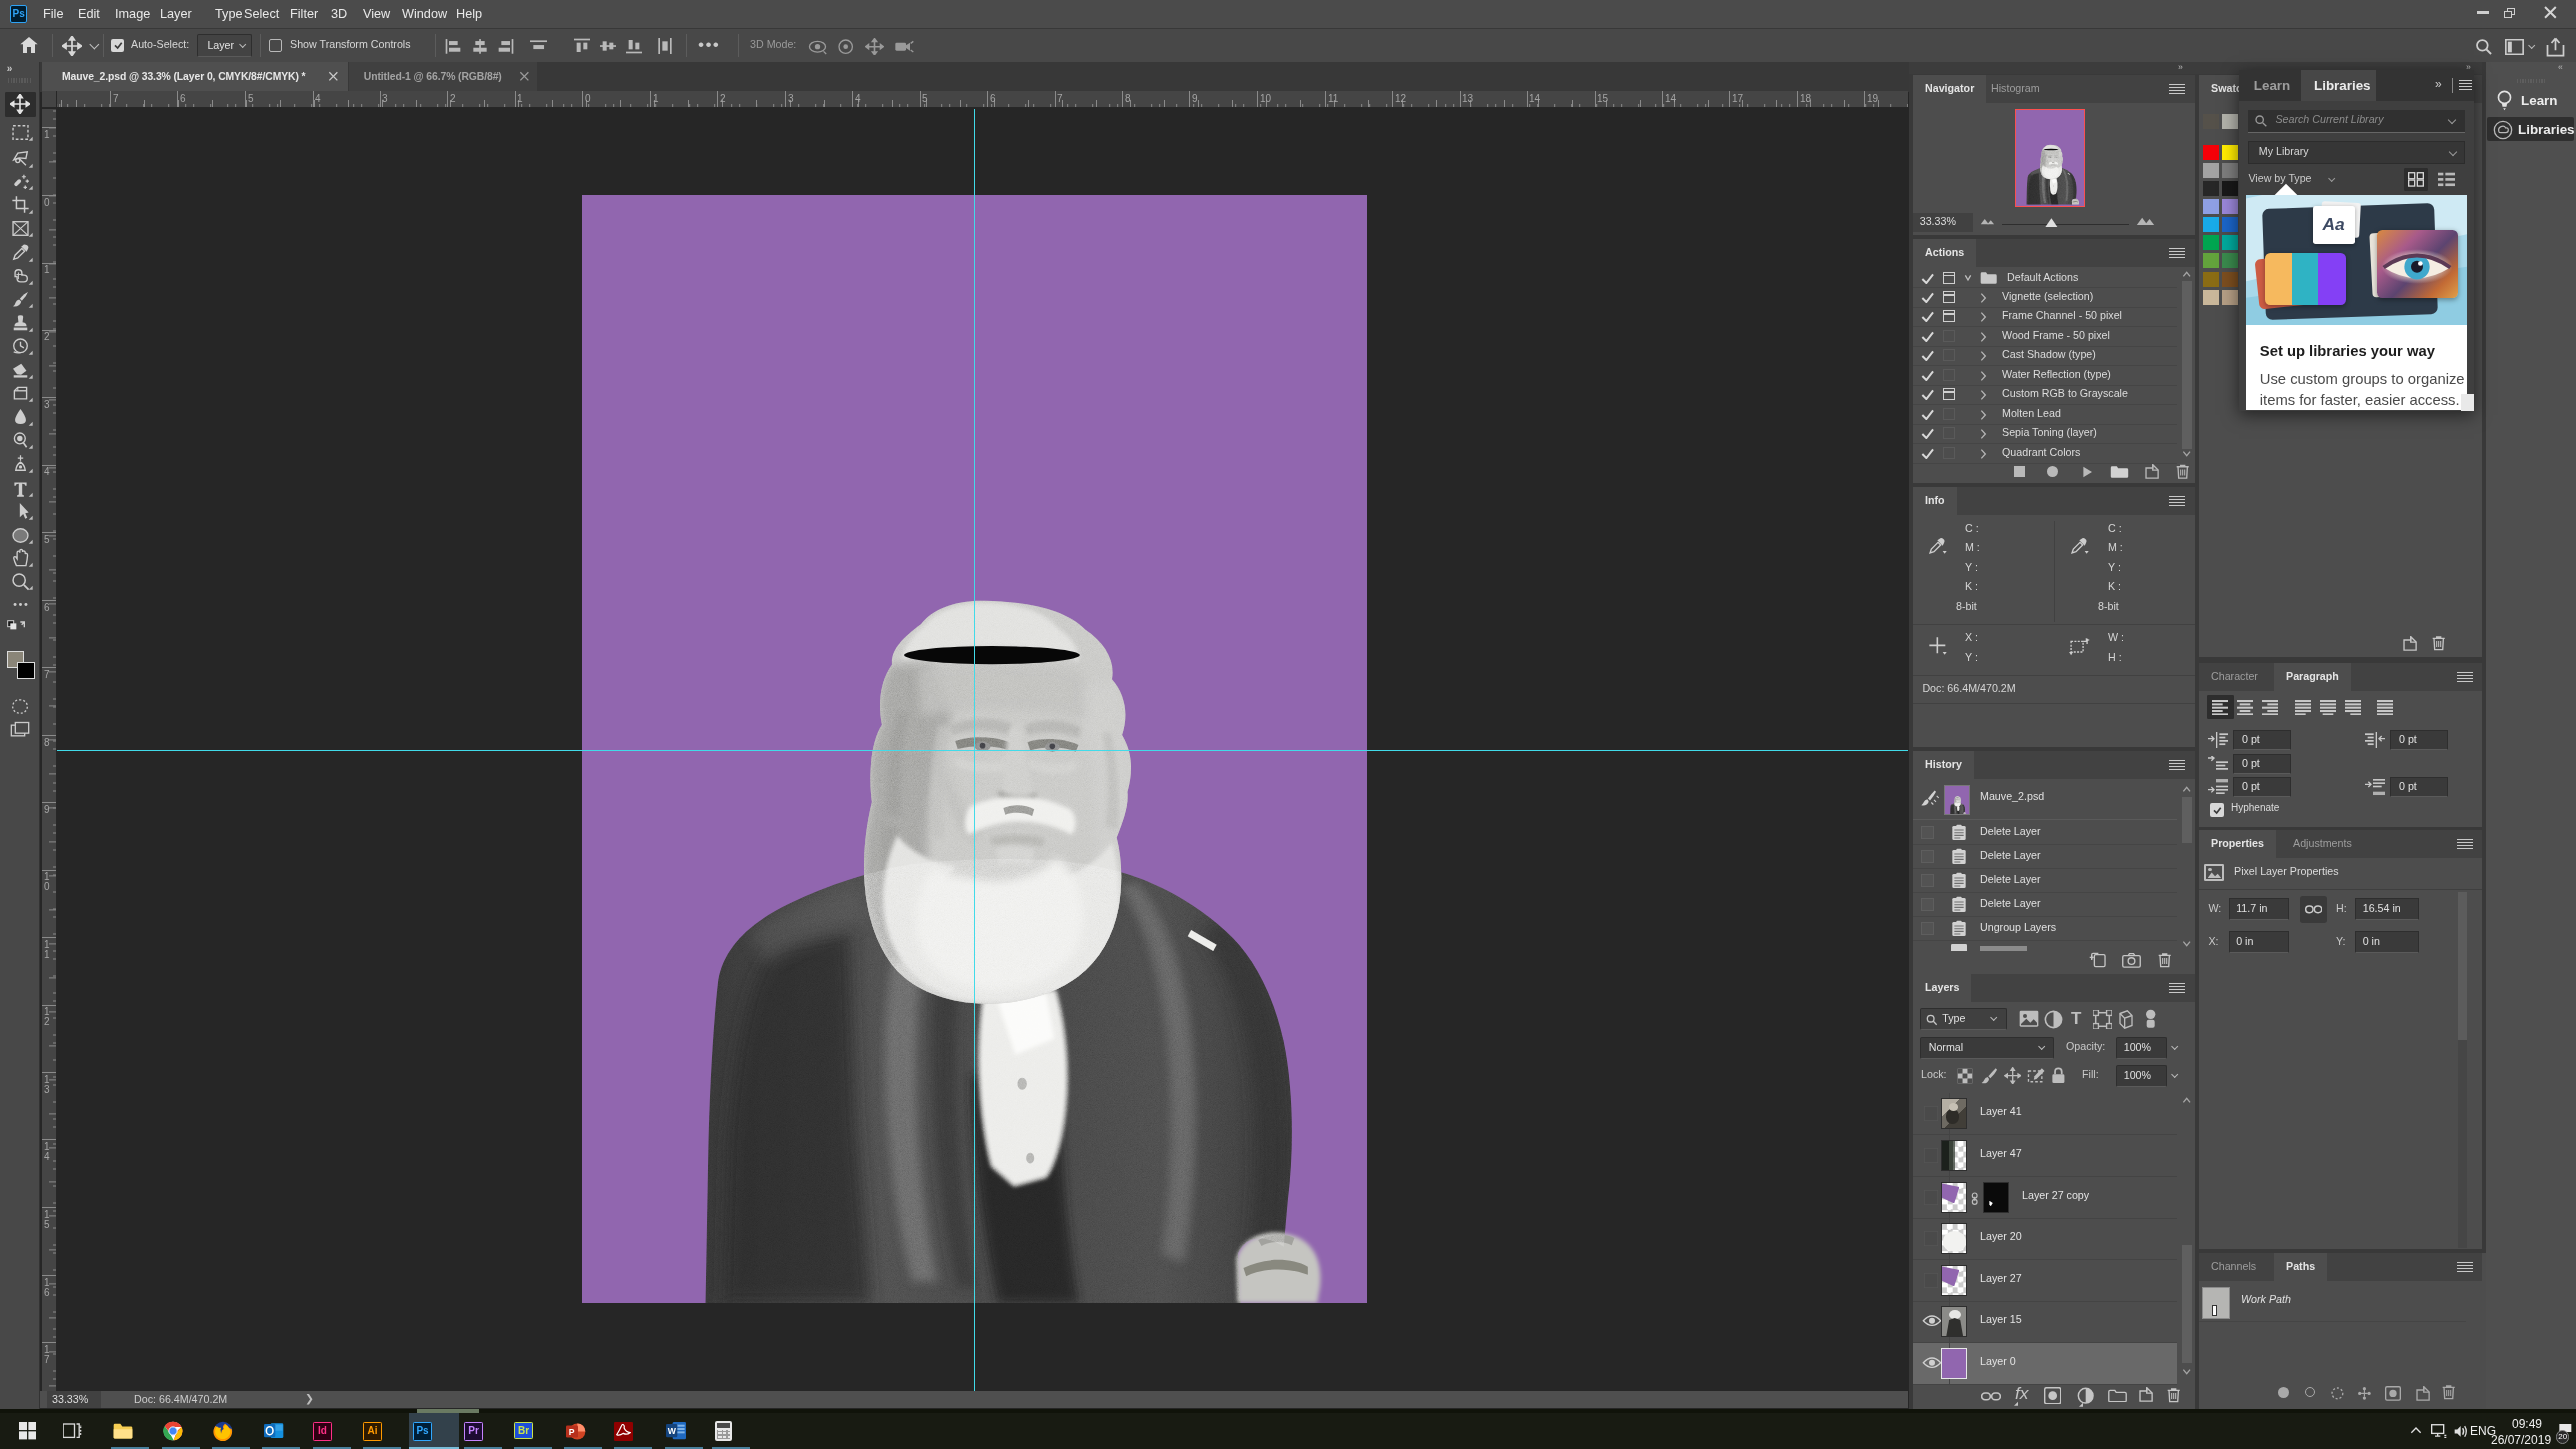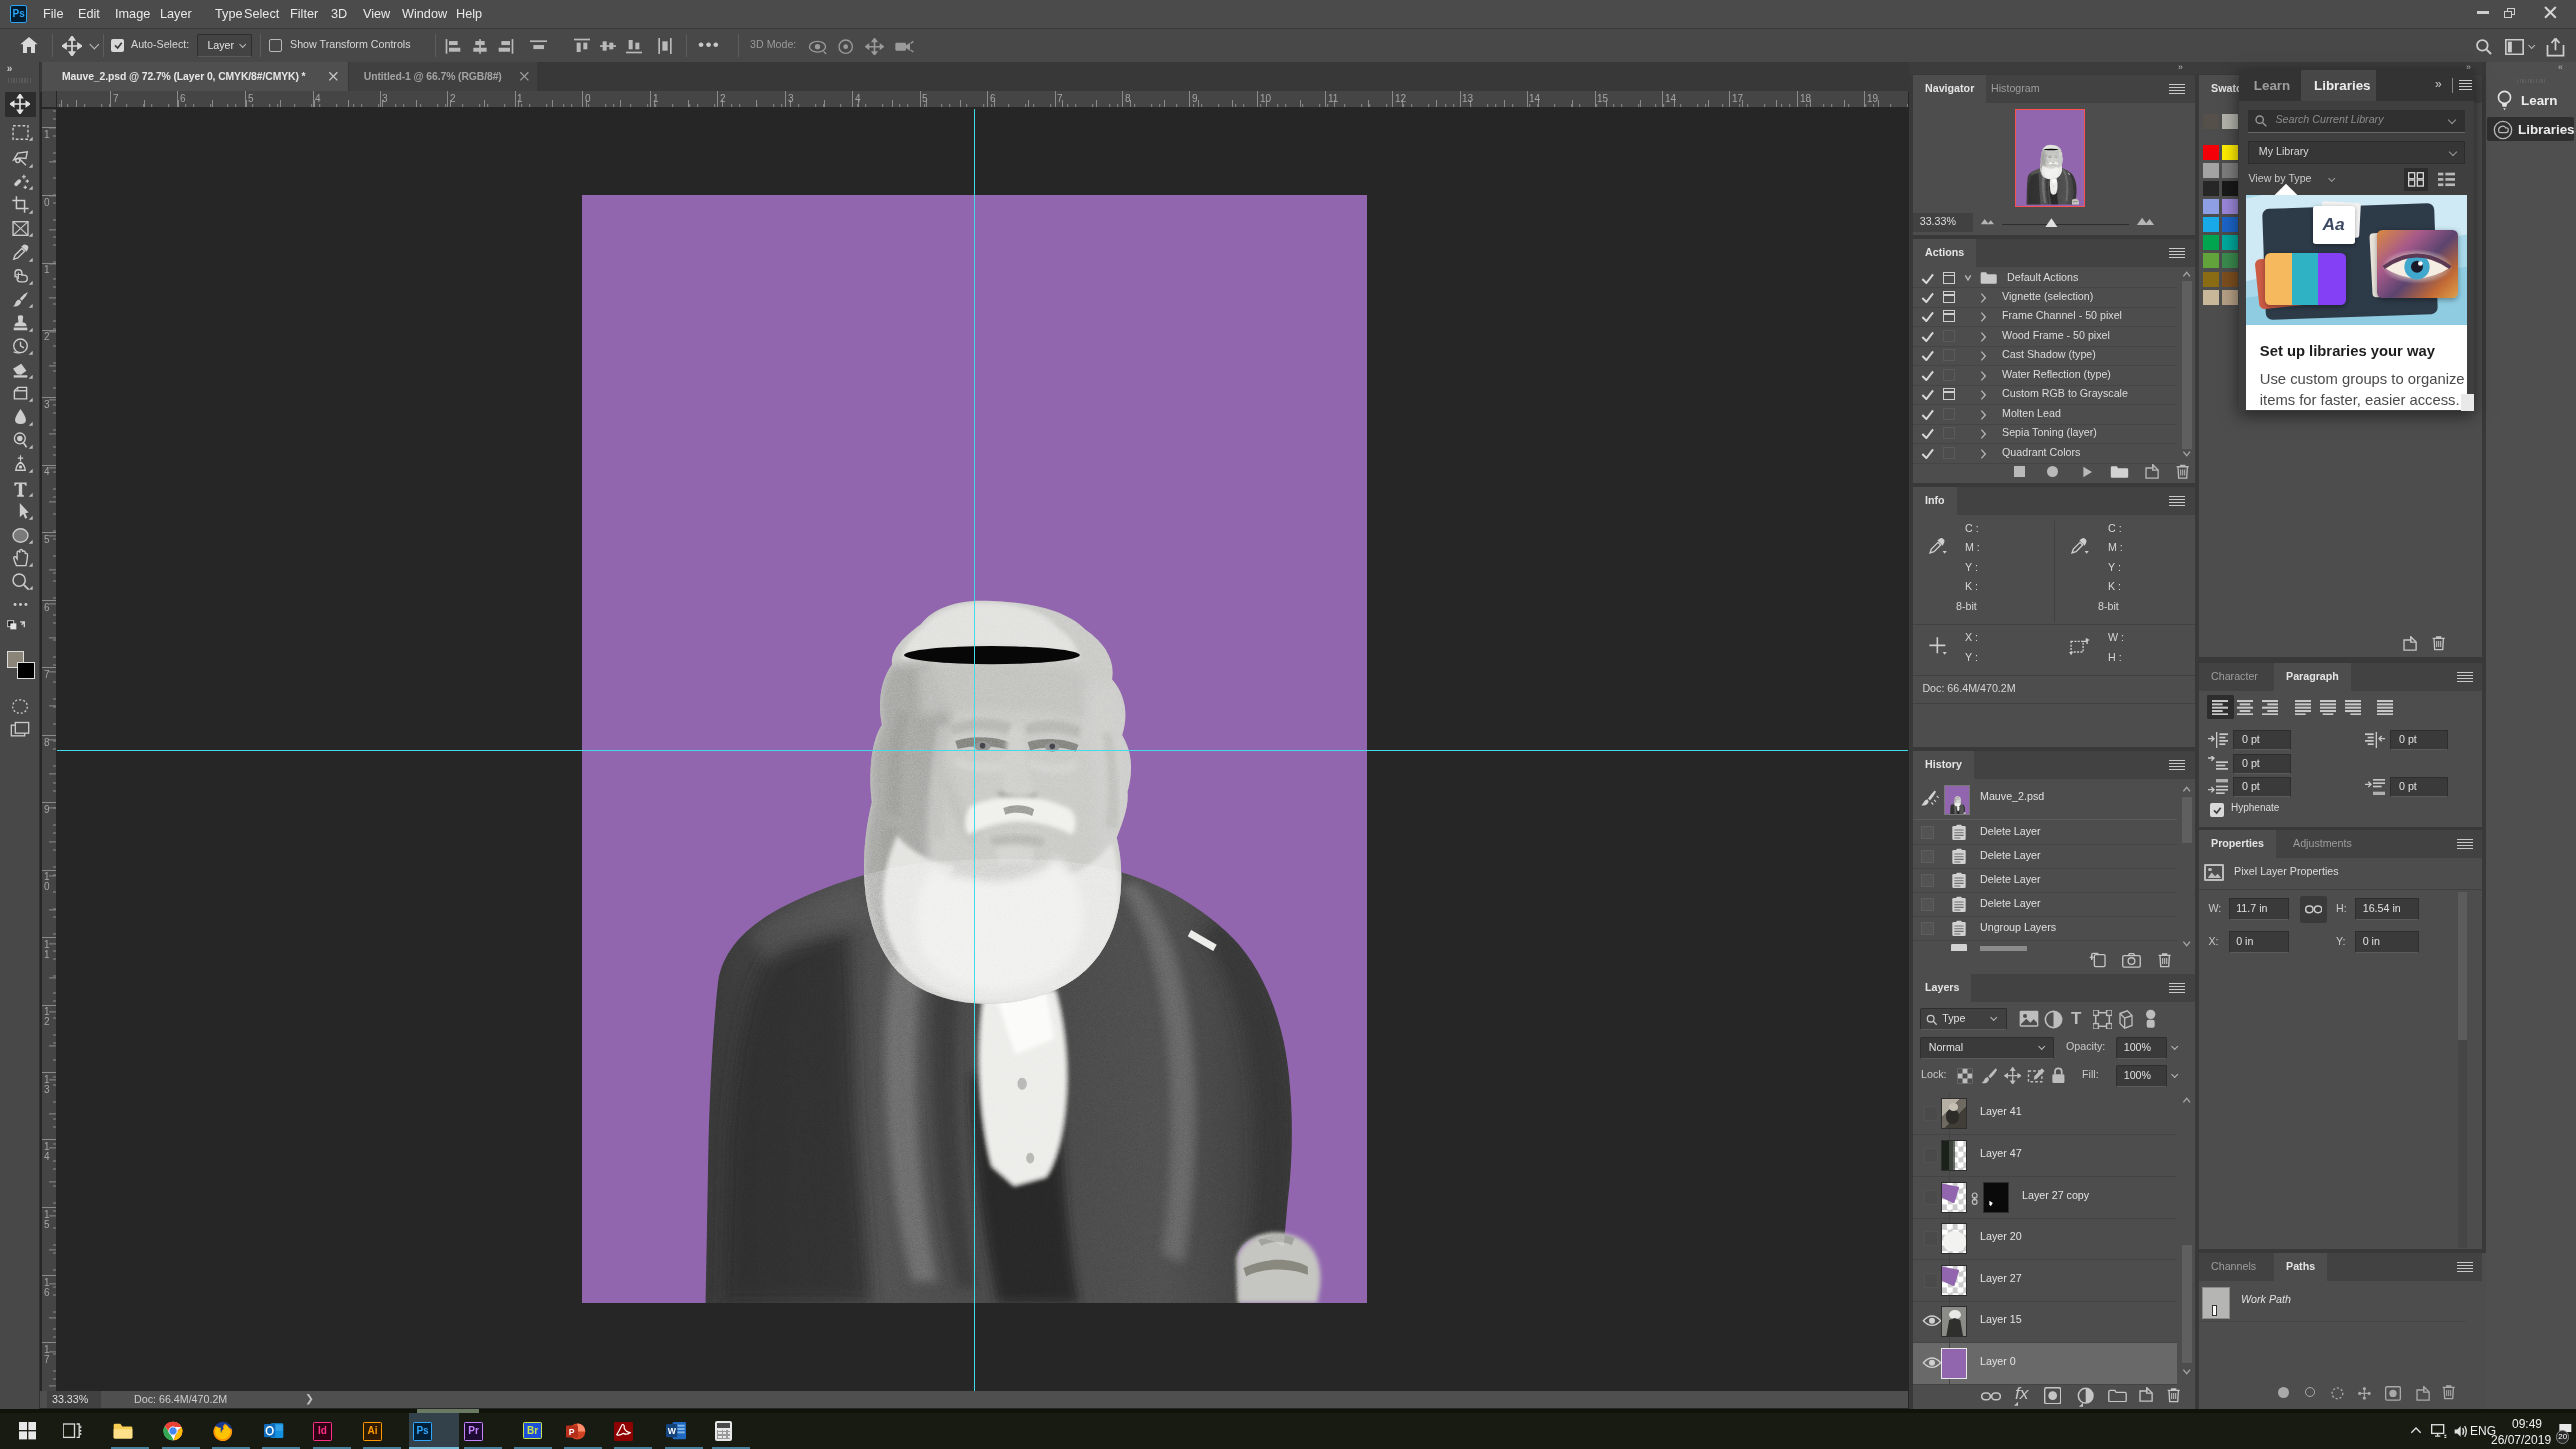--- a/index.html
+++ b/index.html
@@ -179,21 +179,21 @@
         <rect x="4" y="4" width="6" height="16" fill="#cdcdcd"></rect>
       </svg>
     <div class="chev" style="left:2529px;top:14px;width:5.4px;height:5.4px;"></div>
     <svg class="icon" style="left:2546px;top:8px;" width="19" height="20" viewBox="0 0 28 30">
         <path d="M2 12 L2 28 L26 28 L26 12" fill="none" stroke="#cdcdcd" stroke-width="2.6"></path>
         <path d="M14 20 L14 4 M14 2 L8 9 M14 2 L20 9" stroke="#cdcdcd" stroke-width="2.6" fill="none"></path>
       </svg>
   </div>
   <div id="tabstrip" class="abs">
     <div class="abs" style="left:42px;top:0;width:306px;height:29.5px;background:#4f4f4f;">
-      <div class="txt" style="left:20px;top:8.7px;font-size:10.4px;font-weight:bold;color:#e6e6e6;letter-spacing:-0.1px;">Mauve_2.psd @ 72.7% (Layer 0, CMYK/8#/CMYK) *</div>
+      <div class="txt" style="left:20px;top:8.7px;font-size:10.4px;font-weight:bold;color:#e6e6e6;letter-spacing:-0.1px;">Mauve_2.psd @ 33.3% (Layer 0, CMYK/8#/CMYK) *</div>
       <svg class="abs" style="left:286px;top:9.4px;" width="10.7" height="10.7" viewBox="0 0 16 16">
           <path d="M2 2 L14 14 M14 2 L2 14" stroke="#c9c9c9" stroke-width="2"></path>
         </svg>
     </div>
     <div class="abs" style="left:349px;top:0;width:188px;height:29.5px;background:#404040;">
       <div class="txt" style="left:14.8px;top:8.7px;font-size:10.4px;font-weight:bold;color:#a3a3a3;letter-spacing:-0.1px;">Untitled-1 @ 66.7% (RGB/8#)</div>
       <svg class="abs" style="left:170px;top:9.4px;" width="10.7" height="10.7" viewBox="0 0 16 16">
           <path d="M2 2 L14 14 M14 2 L2 14" stroke="#9a9a9a" stroke-width="2"></path>
         </svg>
     </div>
@@ -1516,21 +1516,21 @@
       <div class="abs" style="left:262px;top:34px;width:38px;height:2px;background:#49809c;"></div>
     <div class="abs" style="left:313px;top:8.7px;width:19px;height:19px;background:#2e0013;border:1.3px solid #ff3087;border-radius:1.3px;color:#ff3087;font-size:10px;font-weight:bold;text-align:center;line-height:16px;">Id</div>
       <div class="abs" style="left:313px;top:34px;width:38px;height:2px;background:#49809c;"></div>
     <div class="abs" style="left:363px;top:8.7px;width:19px;height:19px;background:#2d1a00;border:1.3px solid #ff9a00;border-radius:1.3px;color:#ff9a00;font-size:10px;font-weight:bold;text-align:center;line-height:16px;">Ai</div>
       <div class="abs" style="left:363px;top:34px;width:38px;height:2px;background:#49809c;"></div>
     <div class="abs" style="left:409px;top:0;width:50px;height:36px;background:#33414b;"></div>
       <div class="abs" style="left:413px;top:8.7px;width:19px;height:19px;background:#001e36;border:1.3px solid #31a8ff;border-radius:1.3px;color:#31a8ff;font-size:10px;font-weight:bold;text-align:center;line-height:16px;">Ps</div>
       <div class="abs" style="left:409px;top:34px;width:50px;height:2px;background:#79bcd8;"></div>
     <div class="abs" style="left:464px;top:8.7px;width:19px;height:19px;background:#1d0b33;border:1.3px solid #c583ff;border-radius:1.3px;color:#c583ff;font-size:10px;font-weight:bold;text-align:center;line-height:16px;">Pr</div>
       <div class="abs" style="left:464px;top:34px;width:38px;height:2px;background:#49809c;"></div>
-    <div class="abs" style="left:514px;top:8.7px;width:19px;height:17px;background:#1d4ed8;border:1.3px solid #c9e34a;border-radius:1.3px;color:#c9e34a;font-size:10px;font-weight:bold;text-align:center;line-height:16px;margin-left:9px;">Br</div>
+    <div class="abs" style="left:514px;top:8.7px;width:19px;height:17px;background:#1d4ed8;border:1.3px solid #c9e34a;border-radius:1.3px;color:#c9e34a;font-size:10px;font-weight:bold;text-align:center;line-height:16px;">Br</div>
       <div class="abs" style="left:514px;top:34px;width:38px;height:2px;background:#49809c;"></div>
     <svg class="abs" style="left:566px;top:8.7px;" width="20" height="19" viewBox="0 0 30 28">
         <circle cx="17" cy="14" r="12" fill="#d04423"></circle>
         <path d="M17 2 A12 12 0 0 1 29 14 L17 14 Z" fill="#ff8f6b"></path>
         <rect x="0" y="5" width="18" height="18" rx="2" fill="#b7301c"></rect>
         <text x="4" y="19" fill="#fff" font-size="13" font-weight="bold" font-family="Liberation Sans">P</text>
       </svg>
       <div class="abs" style="left:564px;top:34px;width:38px;height:2px;background:#49809c;"></div>
     <div class="abs" style="left:614px;top:8.7px;width:19px;height:19px;background:#8f0000;border-radius:1.3px;">
         <svg class="abs" style="left:2px;top:2.7px;" width="14.8" height="13.4" viewBox="0 0 22 20">

